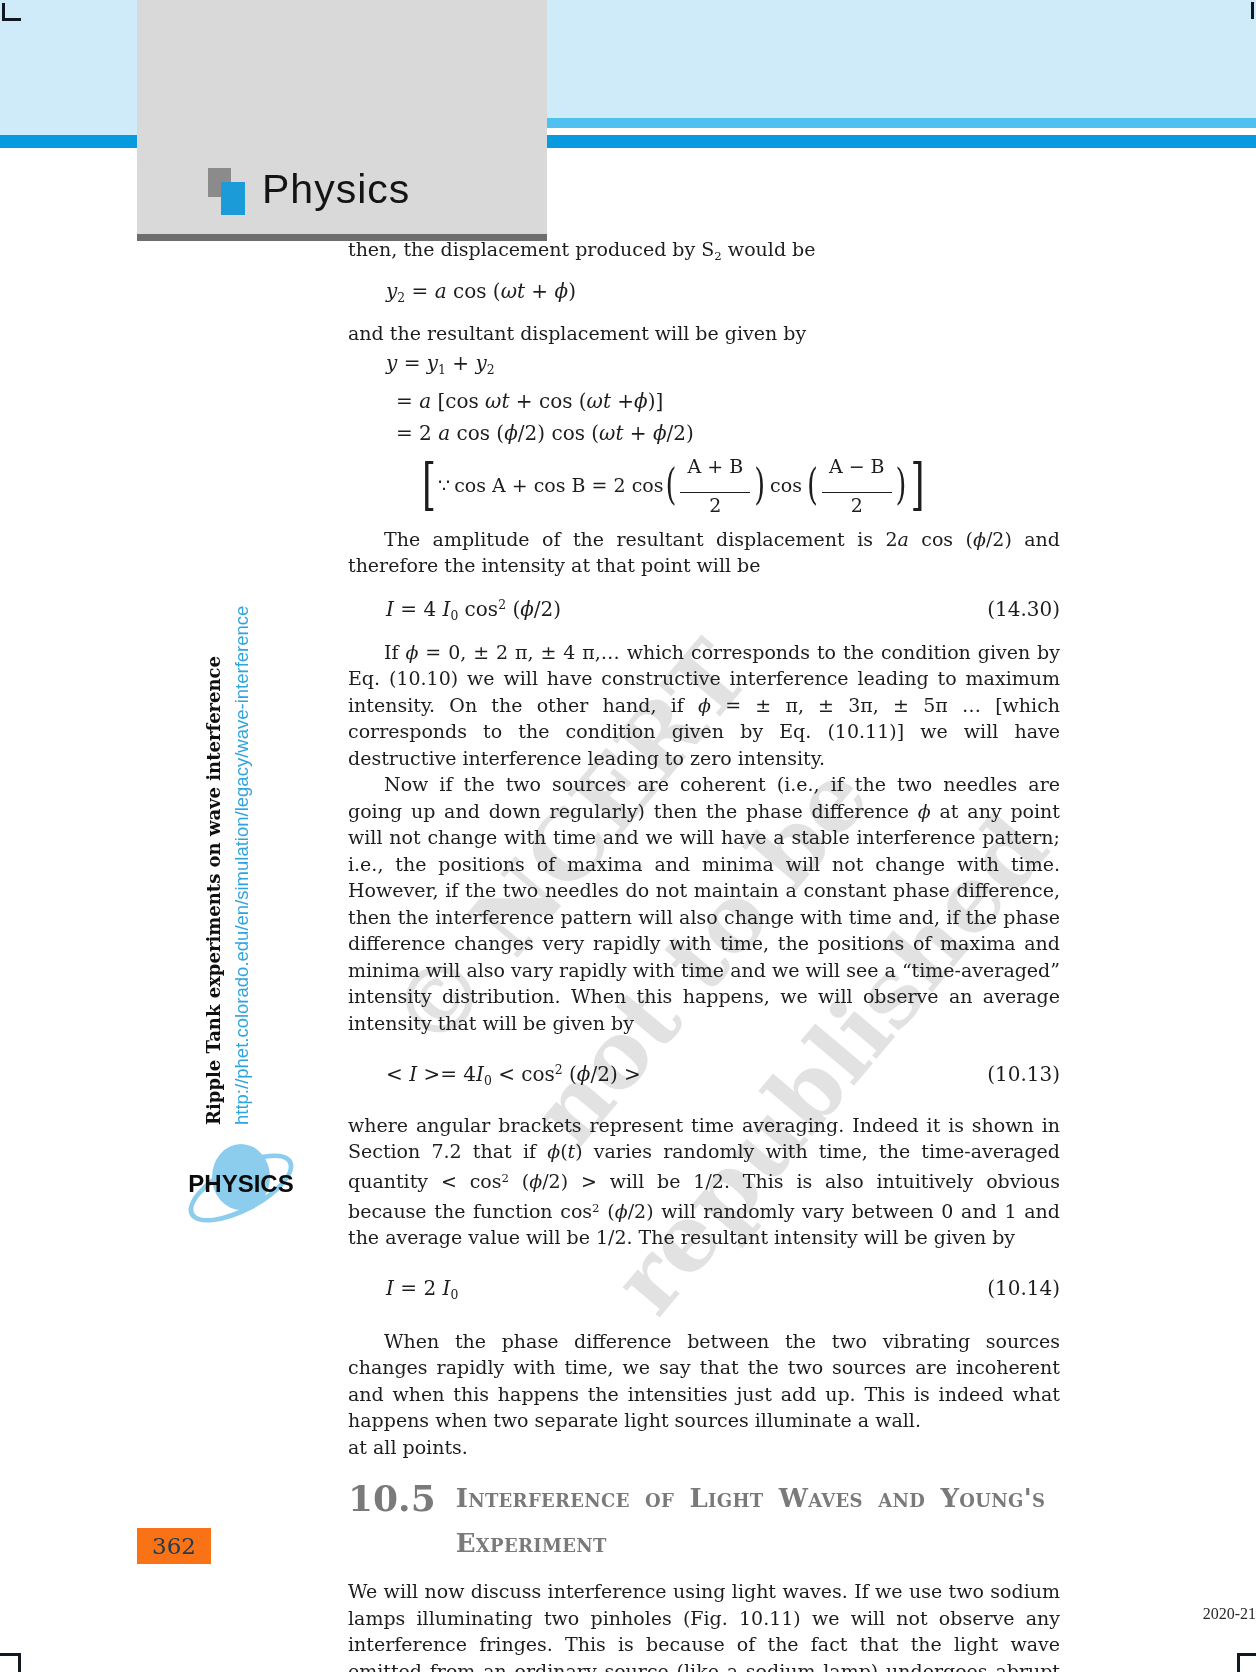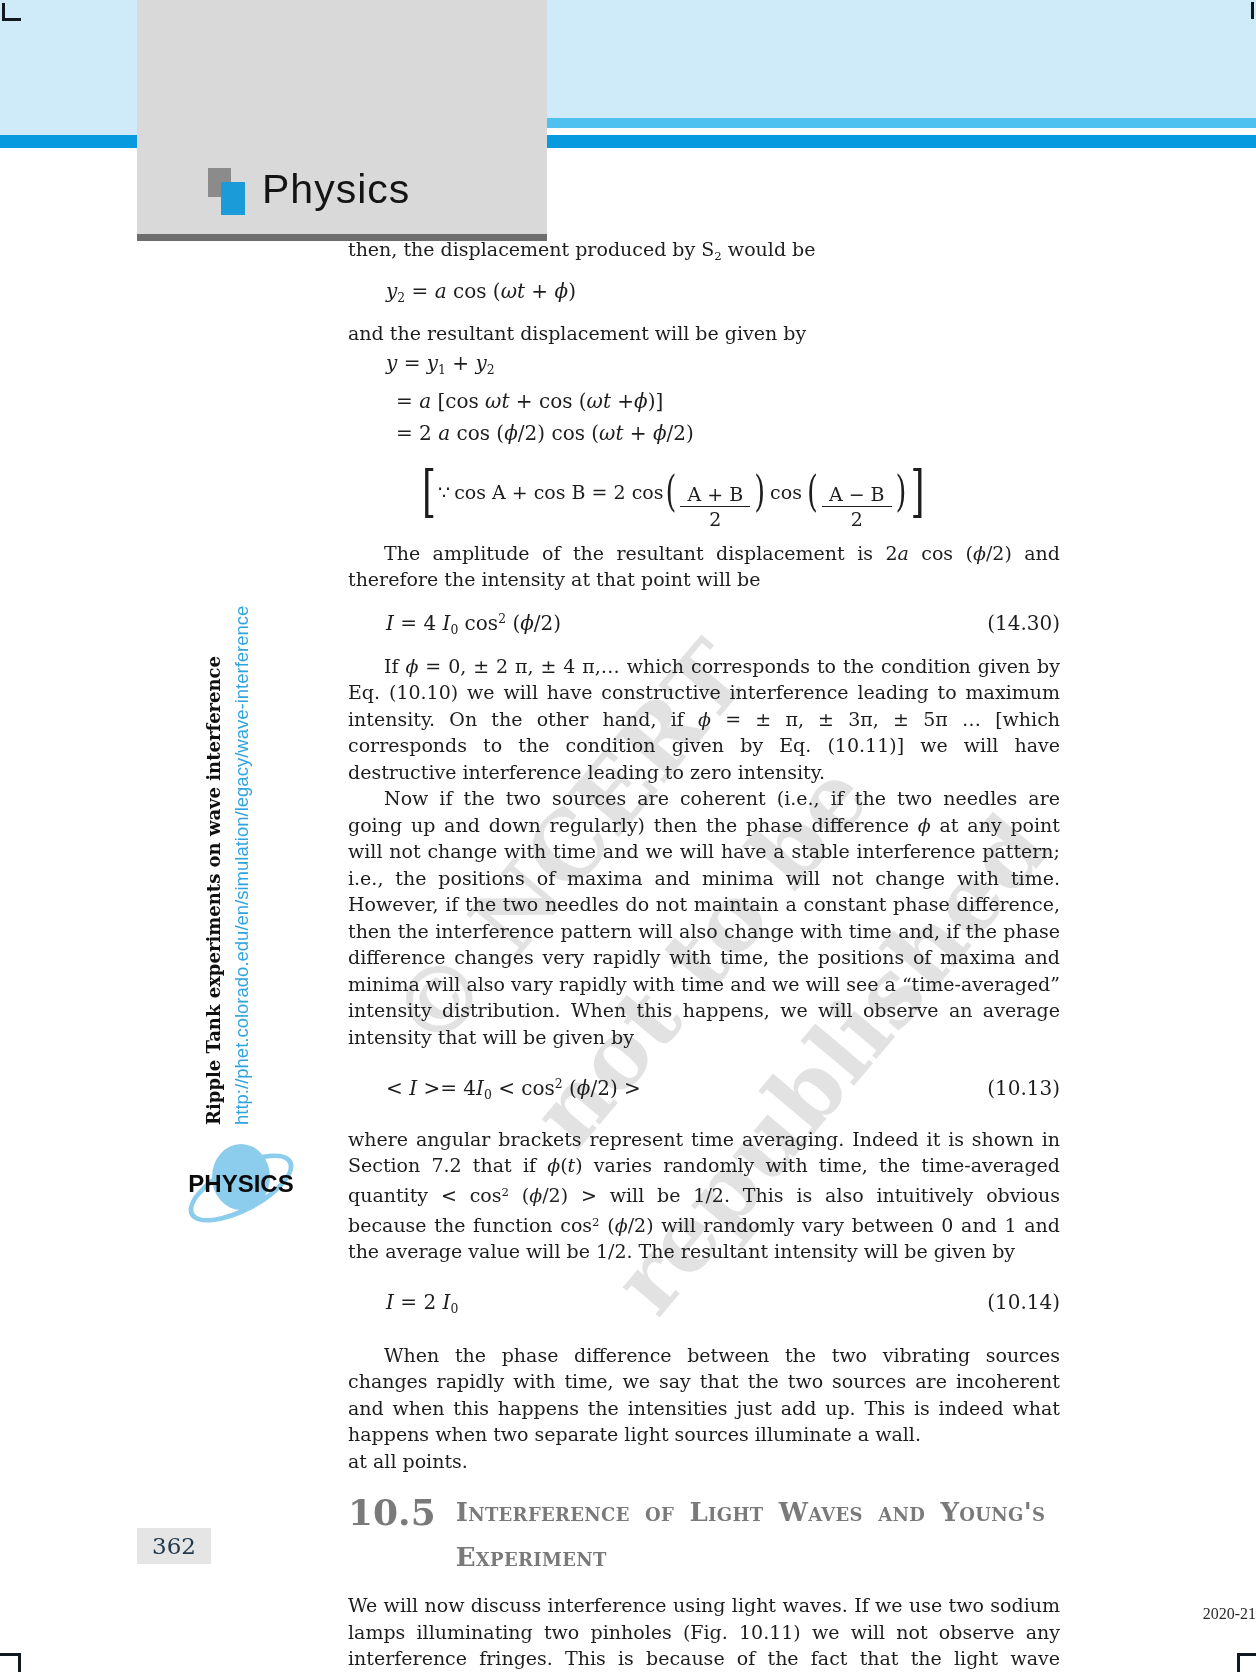--- a/index.html
+++ b/index.html
@@ -33,21 +33,21 @@
   .v-text{writing-mode:vertical-rl;transform:rotate(180deg);white-space:nowrap;}
   .side-note-title{left:203px;top:688px;width:26px;height:437px;font-weight:bold;font-size:18px;color:#101010;}
   .side-note-url{left:231px;top:543px;width:25px;height:582px;font-family:"Liberation Sans",sans-serif;
                  font-size:18.5px;color:#2fa3dd;}
   .physics-logo{left:186px;top:1138px;width:110px;height:100px;}
   .logo-sphere{position:absolute;left:26px;top:6px;width:58px;height:66px;border-radius:50%;background:#8ccdee;}
   .logo-ring{position:absolute;left:-3px;top:26px;width:106px;height:38px;border:5px solid #8ccdee;
              border-radius:50%;transform:rotate(-28deg);}
   .logo-word{position:absolute;left:0;right:0;top:32px;text-align:center;
              font-family:"Liberation Sans",sans-serif;font-weight:bold;font-size:24px;color:#0b0b0b;letter-spacing:0;}
-  .page-num-box{left:137px;top:1528px;width:74px;height:36px;background:#e5e5e5;
+  .page-num-box{left:137px;top:1528px;width:74px;height:36px;background:#f97316;
                 display:flex;align-items:center;justify-content:center;font-size:23px;color:#223a4e;}
 
   
   .folio{left:0;top:1605px;width:1256px;text-align:right;
          font-family:Liberation Serif, serif;font-size:16px;color:#2a2a2a;}
 
   
   .main-col{left:348px;top:236px;width:712px;z-index:1;font-size:19px;line-height:26.5px;text-align:justify;}
   .para{margin:0;}
   .indent{text-indent:36px;}
@@ -68,21 +68,21 @@
   .seg-i{font-style:italic;}
   .seg-sub{font-size:0.62em;vertical-align:-0.3em;}
   .seg-sup{font-size:0.62em;vertical-align:0.55em;}
 
   
   .identity{margin:8px 0 10px 72px;display:flex;align-items:center;font-size:19px;line-height:22px;}
   .bigbracket{font-size:36px;font-weight:300;transform:scaleY(1.55);display:inline-block;margin:0 2px;}
   .bigparen{font-size:28px;font-weight:300;transform:scaleY(1.5);display:inline-block;margin:0 2px;}
   .because{font-family:"DejaVu Sans",sans-serif;margin-right:4px;}
   .frac{display:inline-flex;flex-direction:column;align-items:center;margin:0 2px;}
-  .frac .num{border-bottom:1.5px solid #1d1d1d;padding:0 7px 1px 7px;margin-top:28px;}
+  .frac .num{border-bottom:1.5px solid #1d1d1d;padding:0 7px 15px 7px;}
   .frac .den{padding-top:1px;}
   .midword{margin:0 3px;}
 
   
   .section-heading{display:flex;margin-top:16px;margin-bottom:12px;color:#7a7a7a;text-align:left;}
   .h-num{font-size:36px;font-weight:bold;line-height:45px;margin-right:20px;}
   .h-text{font-size:26px;font-weight:bold;font-variant:small-caps;line-height:45px;
           word-spacing:6px;letter-spacing:0.3px;width:610px;}
 </style>
 </head>

